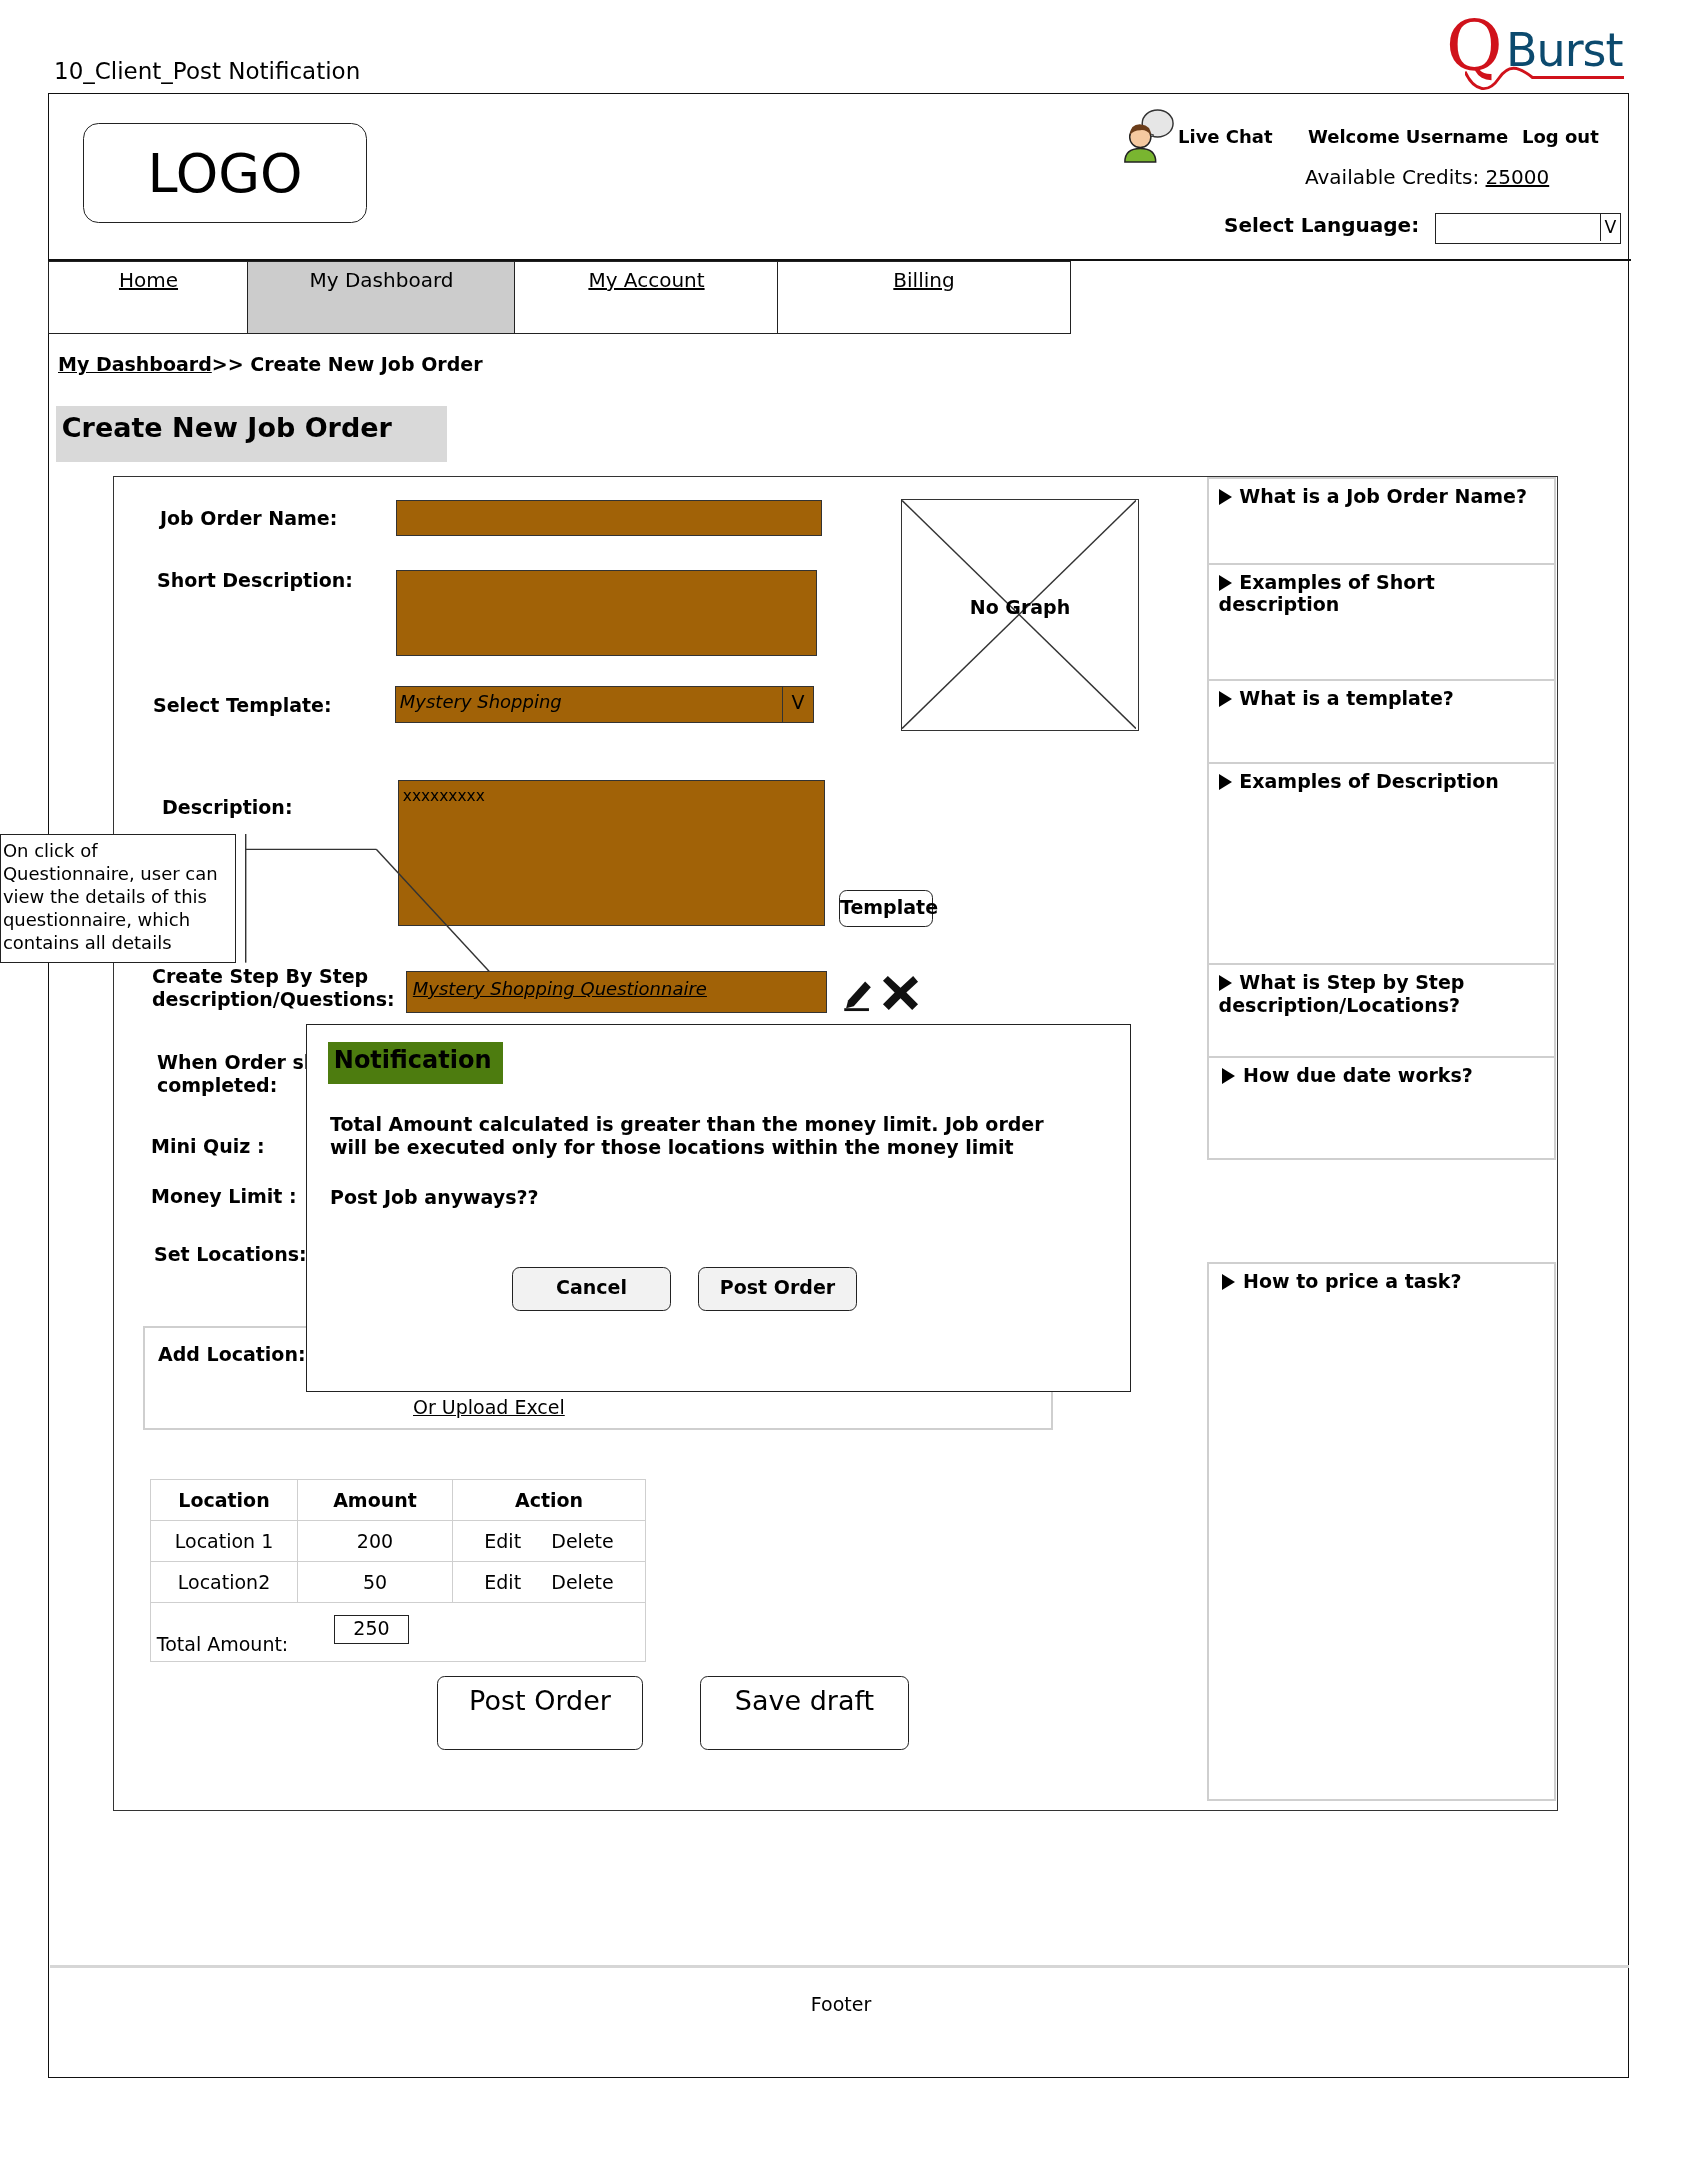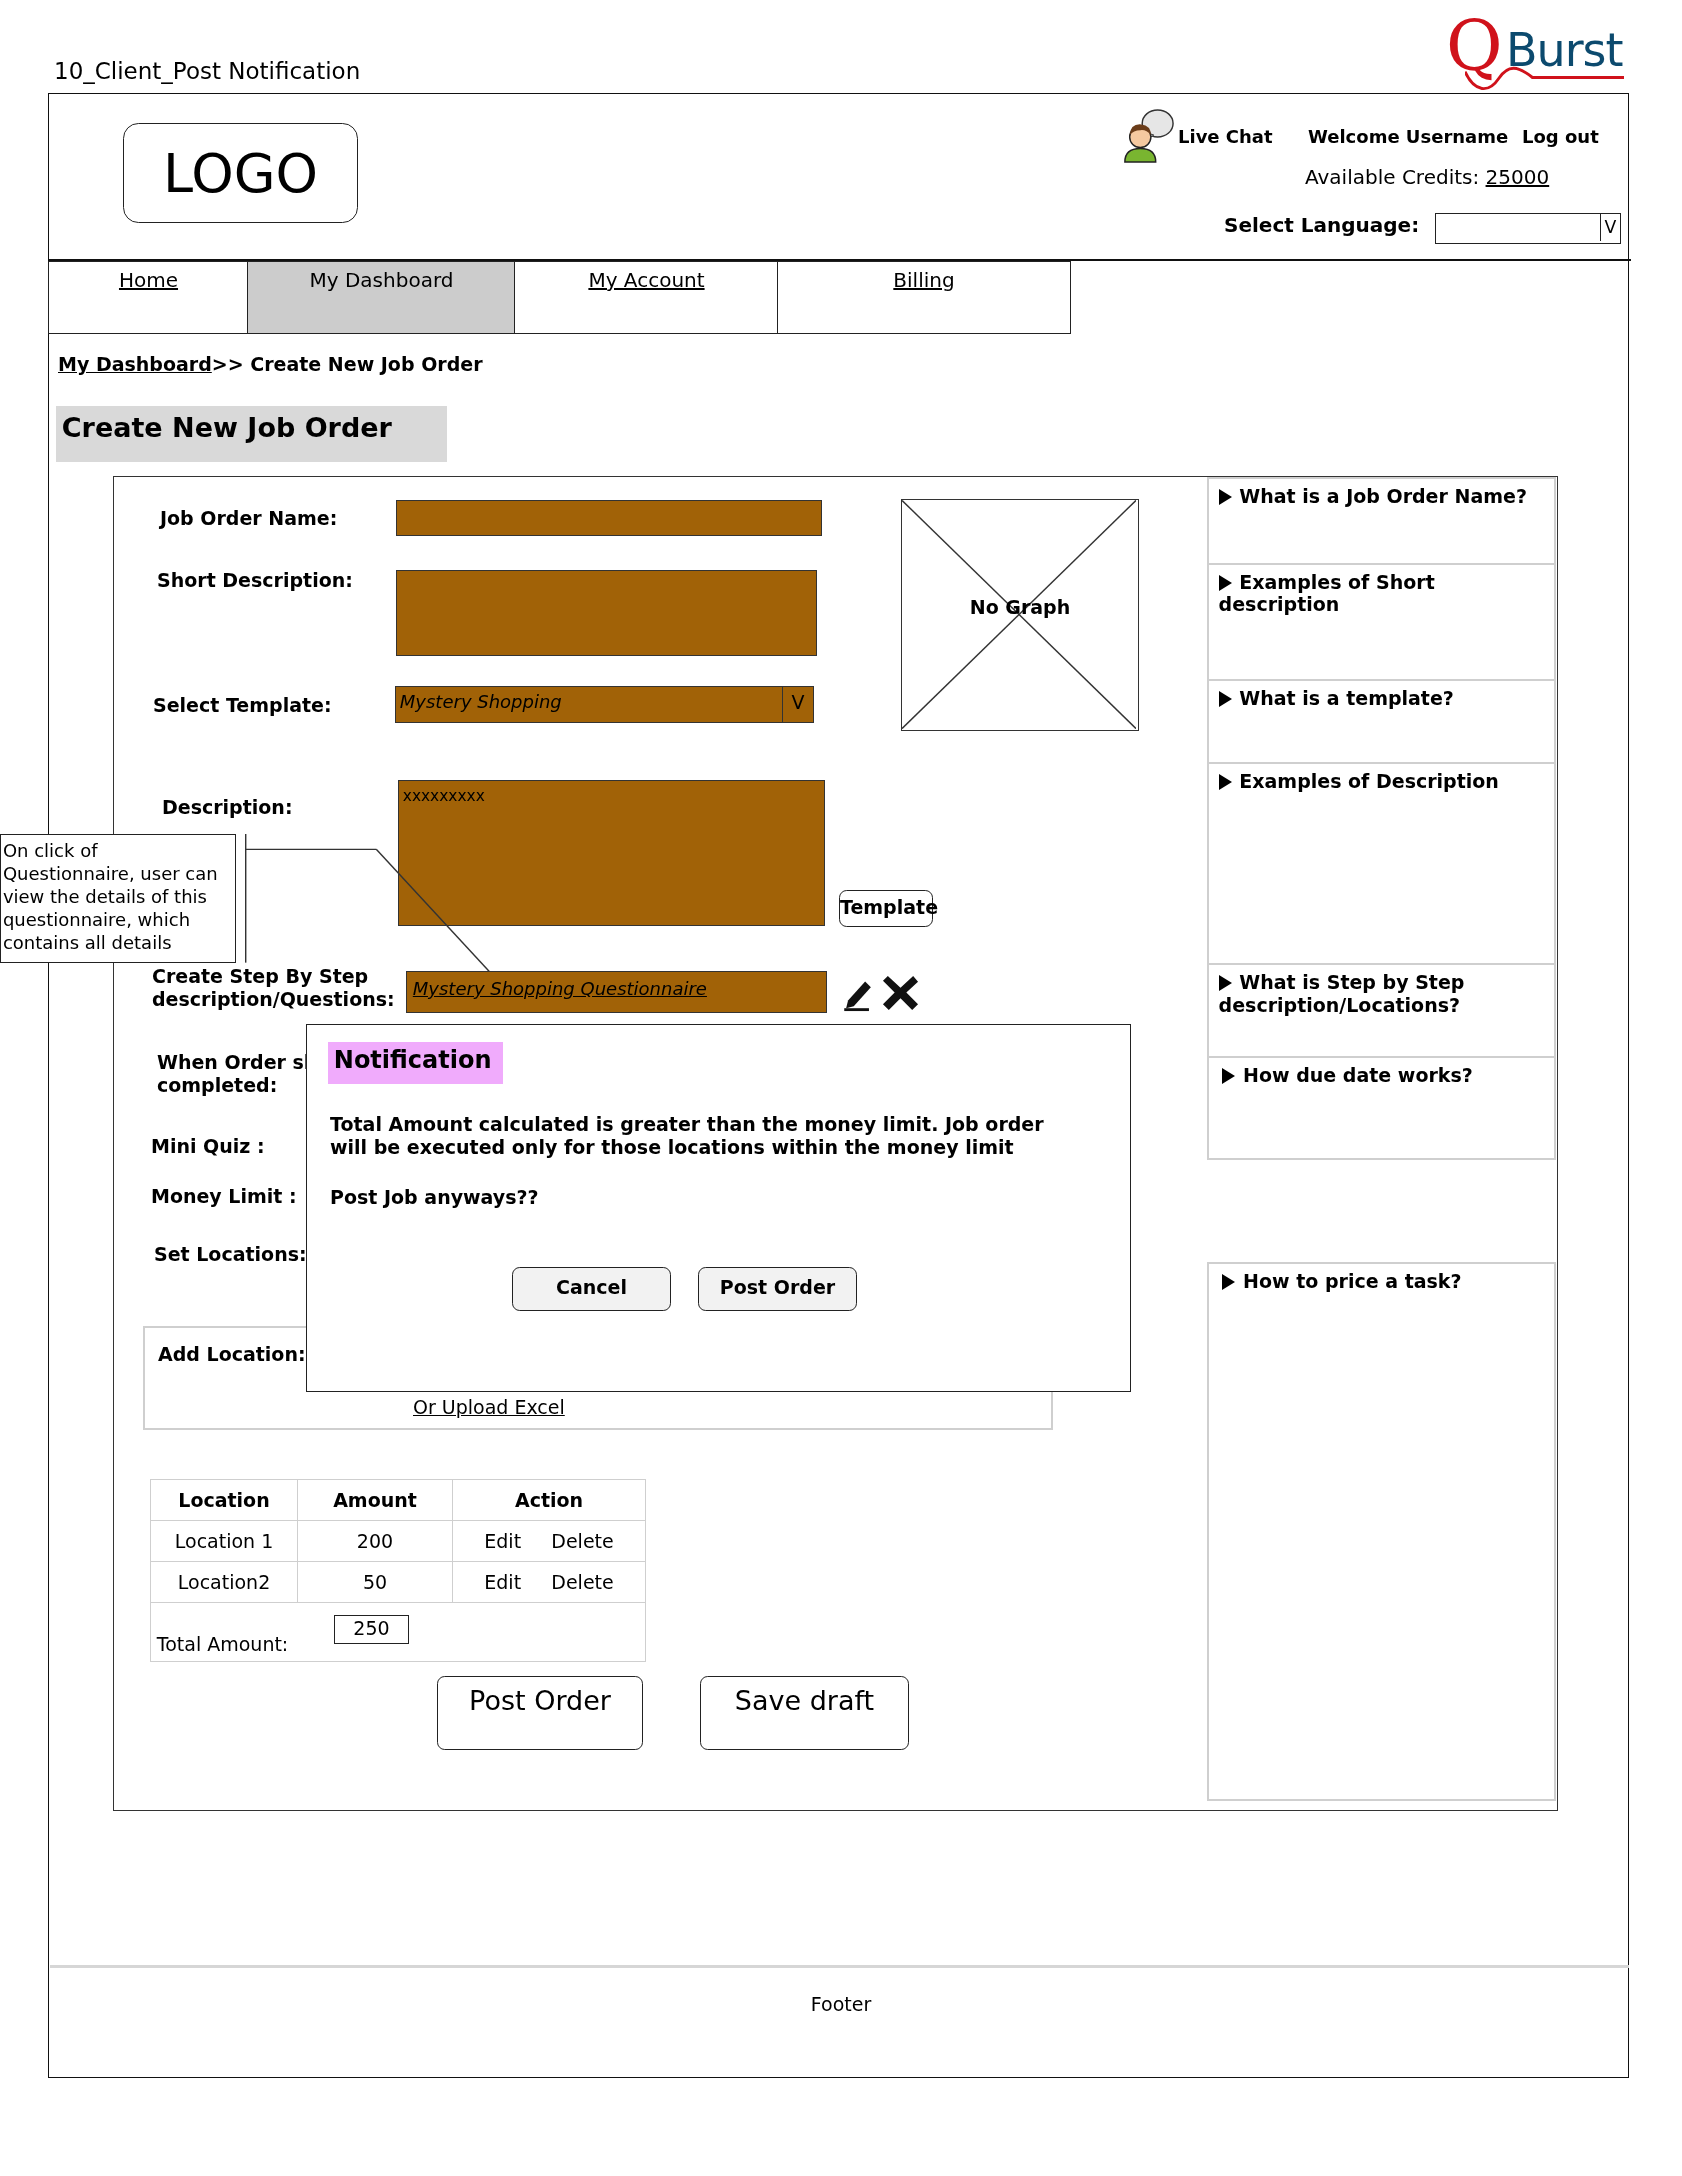--- a/index.html
+++ b/index.html
@@ -8,22 +8,22 @@
   .abs { position:absolute; }
   .doc-title { left:54px; top:58px; font-size:23px; }
   .brand { left:1446px; top:7.7px; width:178px; height:77px; }
   .brand-q { position:absolute; left:0; top:0; font-family:"DejaVu Serif", serif; font-size:69px; line-height:77px; color:#d0121b; }
   .brand-text { position:absolute; left:60px; top:13.4px; font-size:46px; line-height:58px; color:#0c4a6e; letter-spacing:-1px; }
   .brand-swoosh { position:absolute; left:19px; top:56px; width:159px; height:27px; }
 
   .frame { left:48px; top:93px; width:1581px; height:1985px; border:1.9px solid #111; box-sizing:border-box; }
   .header-bottom { left:48px; top:259px; width:1583px; height:1.9px; background:#111; }
 
-  .logo-box { left:83px; top:123px; width:235px; height:100px; border:1.9px solid #222; border-radius:15.4px; box-sizing:border-box;
-              display:flex; align-items:center; justify-content:center; font-size:54px;margin-left:40px; }
+  .logo-box { left:83px; top:123px; width:284px; height:100px; border:1.9px solid #222; border-radius:15.4px; box-sizing:border-box;
+              display:flex; align-items:center; justify-content:center; font-size:54px; }
 
   .chat-icon { left:1121px; top:108px; width:54px; height:56px; }
   .top-link { font-size:18px; font-weight:bold; top:126px; }
   .credits { left:1305px; top:165px; font-size:20px; }
   .credits u { text-decoration:underline; }
   .lang-label { left:1224px; top:213px; font-size:20px; font-weight:bold; }
   .lang-select { left:1435px; top:213px; width:186px; height:31px; border:1.9px solid #222; box-sizing:border-box; background:#fff; }
   .lang-select .arrow { position:absolute; right:0; top:0; width:19px; height:27px; border-left:1.9px solid #222; font-size:17.3px; text-align:center; line-height:27px; }
 
   .nav-tab { top:261px; height:73px; border:1.9px solid #222; box-sizing:border-box; text-align:center; font-size:20px; padding-top:5.8px; background:#fff; }
@@ -49,21 +49,21 @@
   .help-item { position:absolute; left:0; width:349px; border:2.9px solid #cfcfcf; box-sizing:border-box; background:#fff; font-size:19px; font-weight:bold; padding:5.8px 9.6px; }
   .help-item .tri { display:inline-block; width:0; height:0; border-top:8.6px solid transparent; border-bottom:8.6px solid transparent; border-left:13.4px solid #000; margin-right:7.7px; vertical-align:-1.9px; }
 
   .loc-section { left:143px; top:1326px; width:910px; height:104px; border:2.9px solid #cfcfcf; box-sizing:border-box; }
 
   .loc-table { left:150px; top:1479px; width:496px; border-collapse:collapse; font-size:19px; }
   .loc-table td, .loc-table th { border:1.9px solid #cfcfcf; height:38px; text-align:center; }
   .loc-table th { font-weight:bold; }
 
   .dialog { left:306px; top:1024px; width:825px; height:368px; border:1.9px solid #222; box-sizing:border-box; background:#fff; }
-  .dialog .dlg-title { position:absolute; left:21px; top:17.3px; width:175px; height:42px; background:#f0abfc; font-size:24px; font-weight:bold; padding:3.8px 0 0 5.8px; box-sizing:border-box; }
+  .dialog .dlg-title { position:absolute; left:21px; top:17.3px; width:175px; height:42px; background:#4d7c0f; font-size:24px; font-weight:bold; padding:3.8px 0 0 5.8px; box-sizing:border-box; }
   .dialog .dlg-msg { position:absolute; left:23px; top:88px; width:749px; font-size:19px; font-weight:bold; line-height:23px; }
   .dialog .dlg-q { position:absolute; left:23px; top:161px; font-size:19px; font-weight:bold; }
   .dialog .dlg-btn { position:absolute; top:242px; width:159px; height:44px; border:1.9px solid #222; border-radius:7.7px; background:#f2f2f2; box-sizing:border-box; font-size:19px; font-weight:bold; text-align:center; line-height:38px; }
 
   .footer-line { left:50px; top:1965px; width:1579px; height:2.9px; background:#d6d6d6; }
   .footer-text { left:0; width:1682px; top:1993px; text-align:center; font-size:19px; }
 </style>
 </head>
 <body>
 

